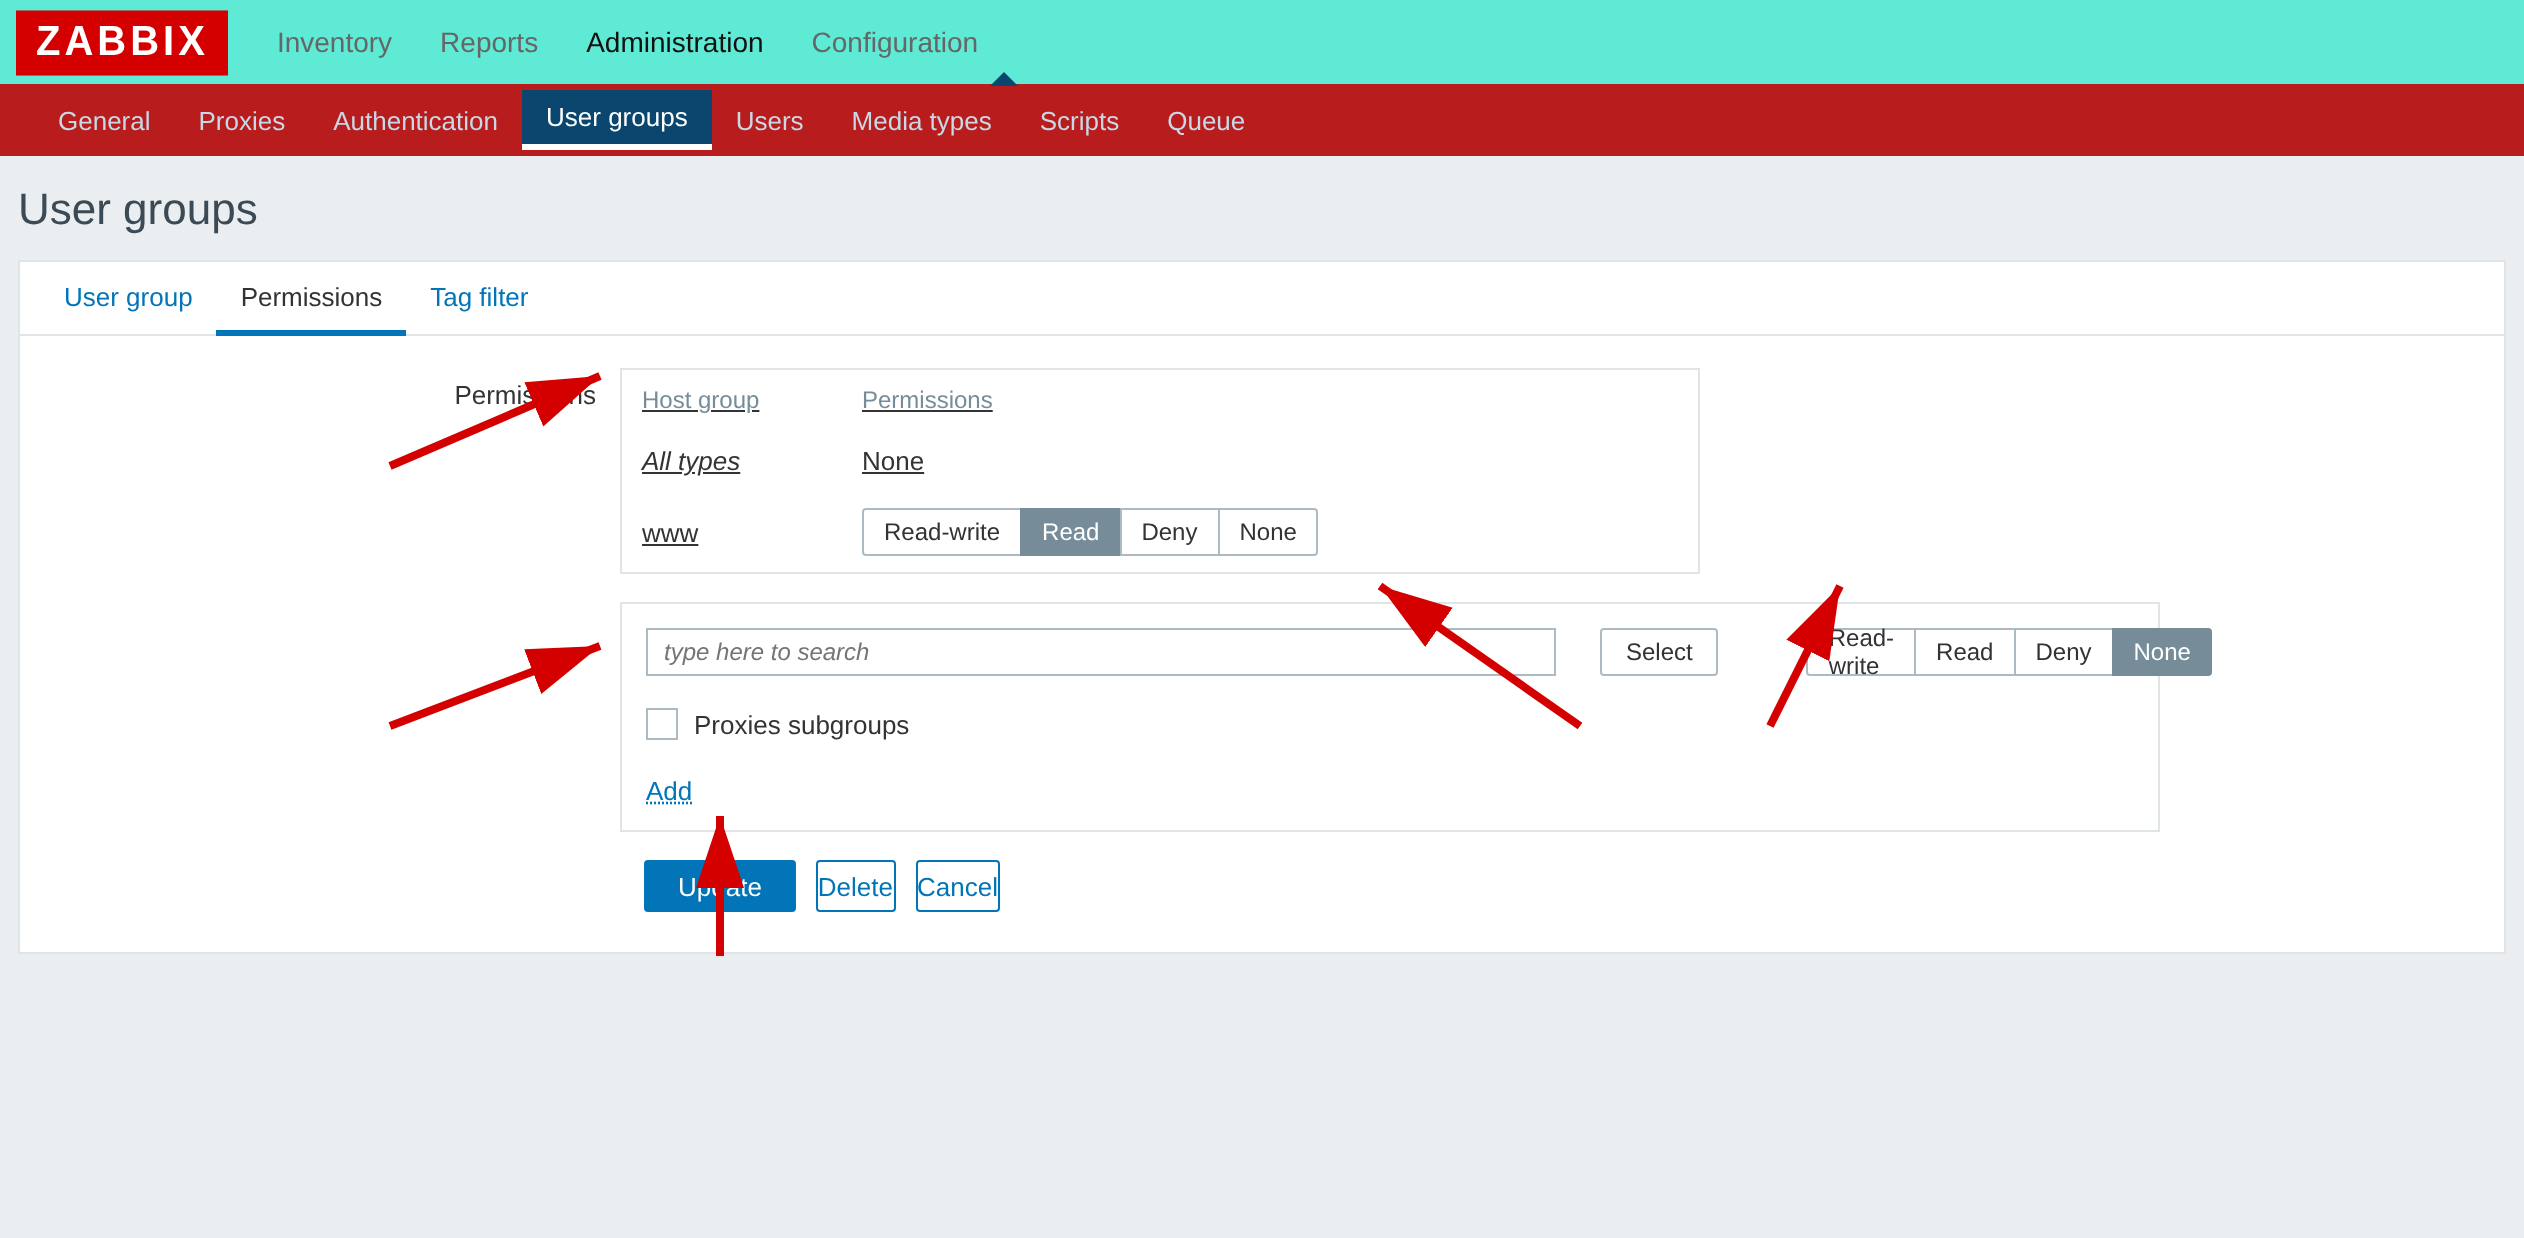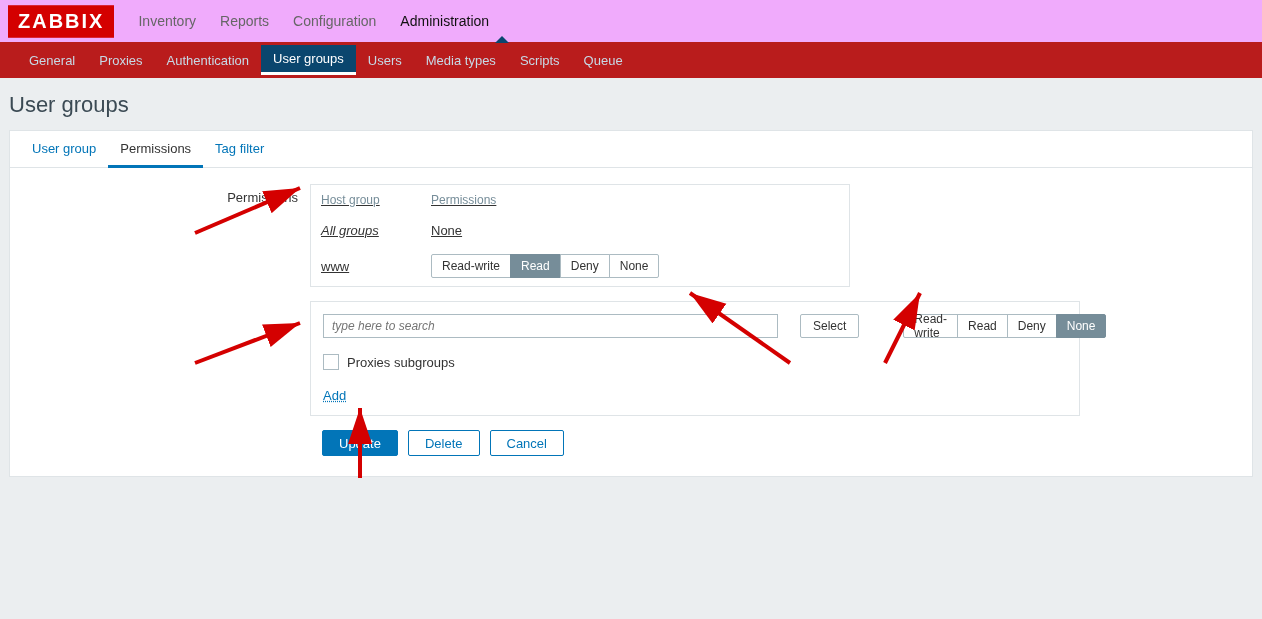--- a/index.html
+++ b/index.html
@@ -1,18 +1,18 @@
 <!DOCTYPE html>
 <html><head>
 <meta charset="utf-8">
 <style>
   * { box-sizing: border-box; margin: 0; padding: 0; }
   body { font-family: Arial, Helvetica, sans-serif; font-size: 13px; color: #333; background: #ebeef0; width: 1262px; }
   
-  .topbar { background: #f0abfc; display: flex; align-items: center; height: 42px; padding: 0 8px; position: relative; }
+  .topbar { background: #5eead4; display: flex; align-items: center; height: 42px; padding: 0 8px; position: relative; }
   .logo { background: #d40000; color: #fff; font-weight: bold; font-size: 20px; letter-spacing: 2px; padding: 4px 10px; margin-right: 12px; font-family: Arial; display: inline-block; transform: scaleY(1.05); }
   .top-menu { display: flex; }
   .top-menu-item { padding: 0 12px; height: 42px; display: flex; align-items: center; color: #666; cursor: pointer; font-size: 14px; }
   .top-menu-item.active { color: #111; }
   .pointer { position: absolute; bottom: -1px; width: 0; height: 0; border-left: 7px solid transparent; border-right: 7px solid transparent; border-bottom: 7px solid #0a466e; }
   
   .subbar { background: #b91c1c; height: 36px; display: flex; align-items: center; padding: 0 17px; }
   .sub-item { color: #c7d9e6; padding: 0 12px; height: 30px; display: flex; align-items: center; cursor: pointer; font-size: 13px; }
   .sub-item.active { color: #fff; background: #0a466e; border-bottom: 3px solid #fff; height: 30px; box-sizing: border-box; font-weight: normal; }
   
@@ -44,38 +44,38 @@
   .add-box { border: 1px solid #dfe4e7; width: 770px; padding: 12px; }
   .add-box-row1 { display: flex; align-items: flex-end; gap: 22px; }
   .search-input { flex: 0 0 455px; height: 24px; border: 1px solid #acbbc2; padding: 2px 8px; font-size: 12px; color: #777; font-style: italic; }
   .btn-std { border: 1px solid #acbbc2; background: #fff; color: #333; padding: 0 12px; height: 24px; font-size: 12px; cursor: pointer; border-radius: 2px; }
   .chk-row { display: flex; align-items: center; margin-top: 16px; font-size: 13px; color: #333; }
   .chk { width: 16px; height: 16px; border: 1px solid #acbbc2; margin-right: 8px; display: inline-block; background: #fff; }
   .add-link { display: inline-block; margin-top: 18px; color: #0275b8; text-decoration: underline dotted; cursor: pointer; font-size: 13px; }
   
   .action-row { margin-top: 14px; margin-left: 302px; display: flex; gap: 10px; }
   .btn-primary { background: #0275b8; color: #fff; border: 1px solid #0275b8; padding: 0 16px; height: 26px; font-size: 13px; cursor: pointer; border-radius: 2px; }
-  .btn-outline { background: #fff; color: #0275b8; border: 1px solid #0275b8; padding: 0 16px; height: 26px; font-size: 13px; cursor: pointer; border-radius: 2px; }
+  .btn-outline { background: #fff; color: #0275b8; border: 1px solid #0275b8; padding: 0 0; height: 26px; font-size: 13px; cursor: pointer; border-radius: 2px; }
   
   .arrow { position: absolute; pointer-events: none; }
   
   .watermark { position: absolute; right: 10px; bottom: 6px; color: #a9b5bc; font-size: 13px; }
   
   .rel { position: relative; }
 </style>
 </head>
 <body class="rel">
 
 <div class="topbar">
   <div class="logo">ZABBIX</div>
   <div class="top-menu">
     <div class="top-menu-item">Inventory</div>
     <div class="top-menu-item">Reports</div>
+    <div class="top-menu-item active">Administration</div>
     <div class="top-menu-item">Configuration</div>
-    <div class="top-menu-item active">Administration</div>
   </div>
   <div class="pointer" style="left:495px;"></div>
 </div>
 
 <div class="subbar">
   <div class="sub-item">General</div>
   <div class="sub-item">Proxies</div>
   <div class="sub-item">Authentication</div>
   <div class="sub-item active">User groups</div>
   <div class="sub-item">Users</div>
@@ -97,21 +97,21 @@
     <div class="form-area rel">
 
       <div class="form-row">
         <div class="form-label">Permissions</div>
         <div class="perm-table">
           <div class="hdr">
             <div class="col-hg">Host group</div>
             <div class="col-perm">Permissions</div>
           </div>
           <div class="row">
-            <div class="col-hg italic">All groups</div>
+            <div class="col-hg italic">All types</div>
             <div class="col-perm">None</div>
           </div>
           <div class="row">
             <div class="col-hg">www</div>
             <div class="col-perm">
               <div class="btn-seg">
                 <div class="seg first">Read-write</div>
                 <div class="seg sel">Read</div>
                 <div class="seg">Deny</div>
                 <div class="seg last">None</div>

